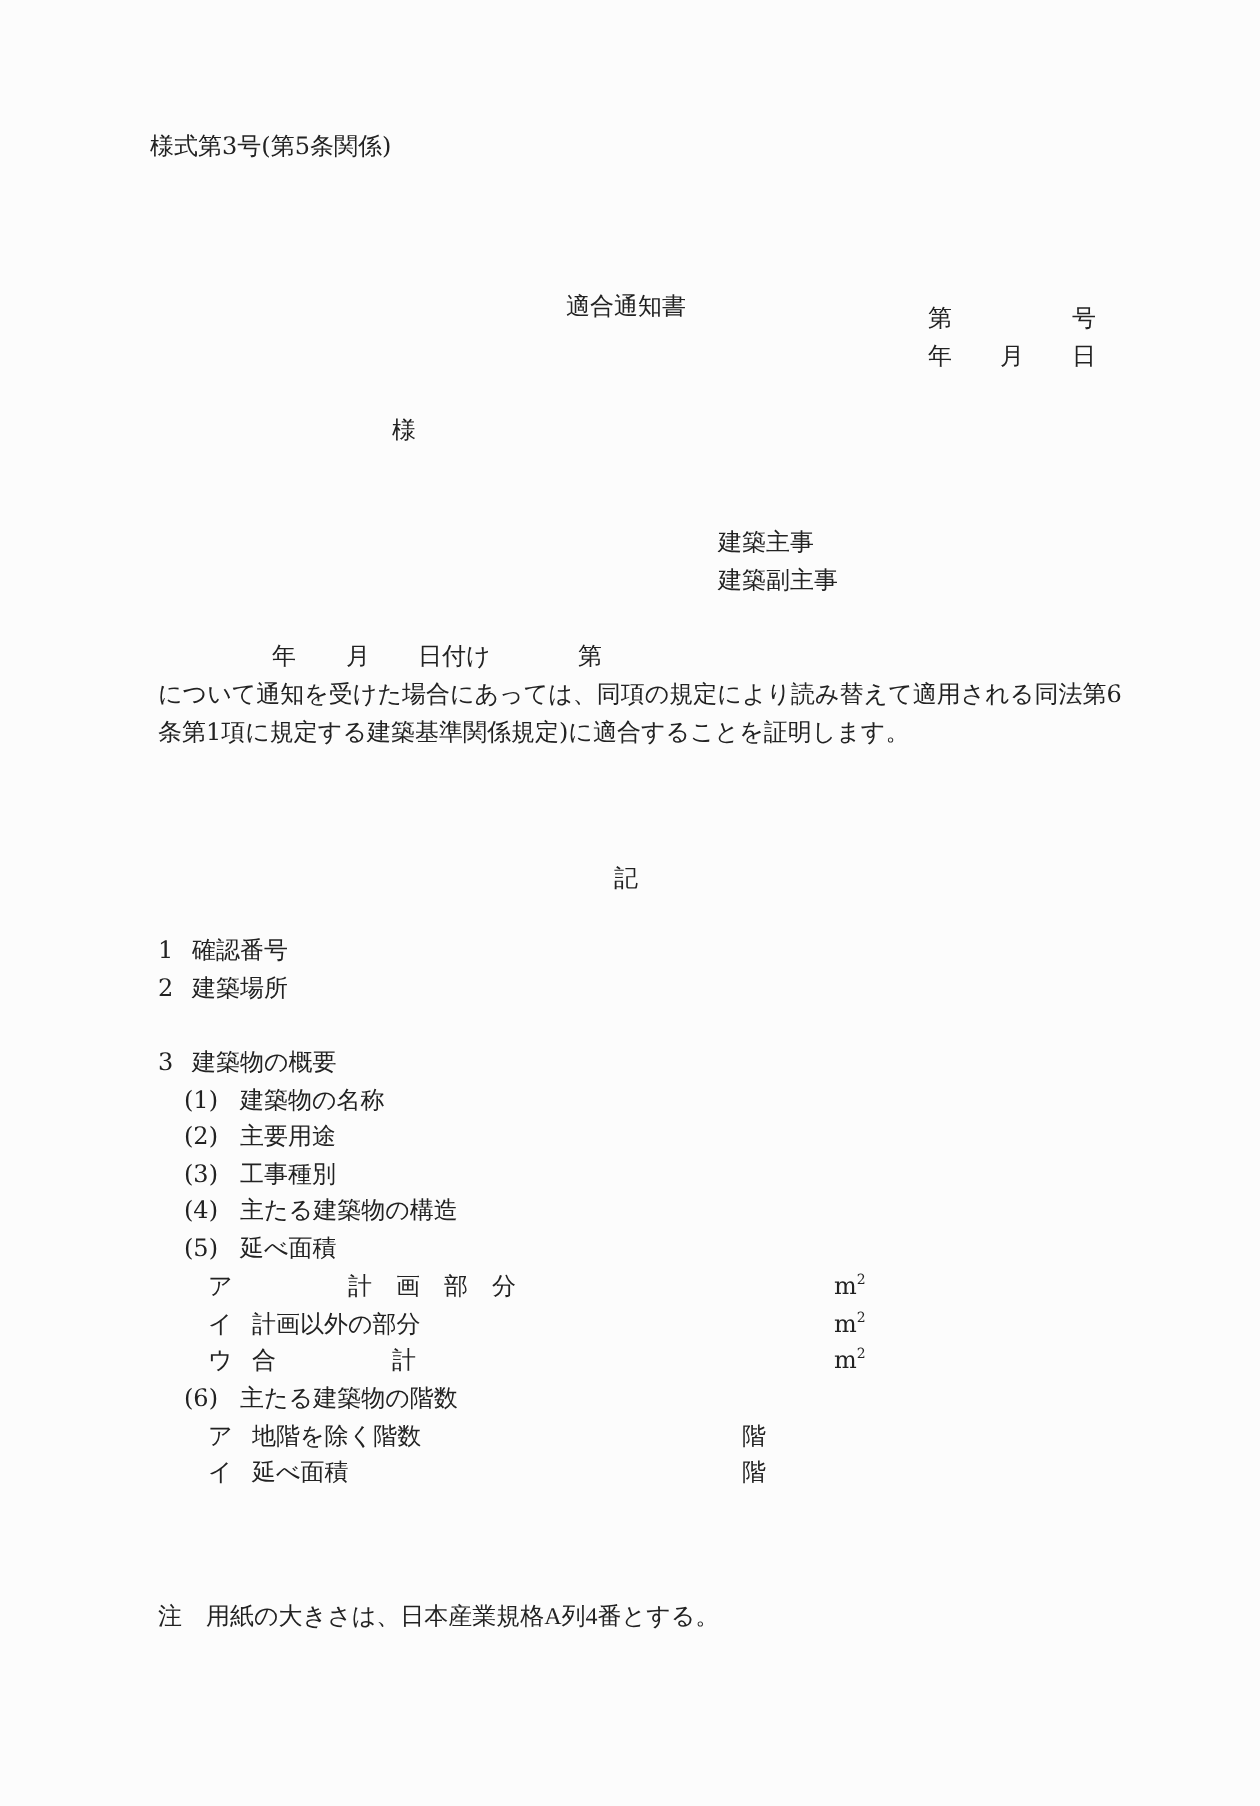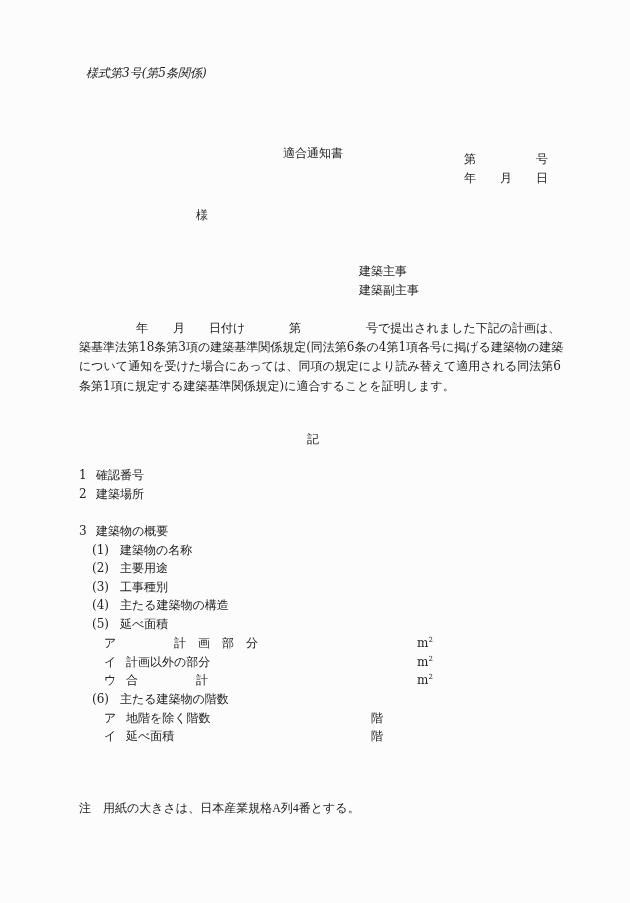--- a/index.html
+++ b/index.html
@@ -8,43 +8,41 @@
     font-family:"DejaVu Serif","Liberation Serif",serif; color:#222; font-size:12px;
   }
   .abs { position:absolute; white-space:nowrap; line-height:14px; }
   .para { position:absolute; left:79px; top:318px; width:475px; line-height:19.6px; font-size:12px; white-space:nowrap; }
   .para div { height:19.6px; }
   .sup { font-size:7px; vertical-align:super; line-height:0; }
 </style>
 </head>
 <body>
 
-<div class="abs" style="left:86px;top:66px;font-style:italic;">様式第3号(第5条関係)</div>
+<div class="abs" style="left:75px;top:66px;">様式第3号(第5条関係)</div>
 <div class="abs" style="left:283px;top:110px;margin-top:36px;">適合通知書</div>
 
 <div class="abs" style="left:464px;top:152px;">第</div>
 <div class="abs" style="left:536px;top:152px;">号</div>
 <div class="abs" style="left:464px;top:171px;">年</div>
 <div class="abs" style="left:500px;top:171px;">月</div>
 <div class="abs" style="left:536px;top:171px;">日</div>
 
 <div class="abs" style="left:196px;top:208px;">様</div>
 
 <div class="abs" style="left:359px;top:264px;">建築主事</div>
 <div class="abs" style="left:359px;top:283px;">建築副主事</div>
 
 <div class="para">
   <div style="position:relative;">
     <span class="abs" style="left:57px;top:3px;">年</span>
     <span class="abs" style="left:94px;top:3px;">月</span>
     <span class="abs" style="left:130px;top:3px;">日付け</span>
     <span class="abs" style="left:210px;top:3px;">第</span>
-    <span class="abs" style="left:287px;top:3px;">号で提出されました下記の計画は、</span>
   </div>
-  <div>築基準法第18条第3項の建築基準関係規定(同法第6条の4第1項各号に掲げる建築物の建築</div>
   <div>について通知を受けた場合にあっては、同項の規定により読み替えて適用される同法第6</div>
   <div>条第1項に規定する建築基準関係規定)に適合することを証明します。</div>
 </div>
 
 <div class="abs" style="left:307px;top:432px;">記</div>
 
 <div class="abs" style="left:79px;top:468px;">1</div>
 <div class="abs" style="left:96px;top:468px;font-family:Liberation Serif, serif;">確認番号</div>
 <div class="abs" style="left:79px;top:487px;">2</div>
 <div class="abs" style="left:96px;top:487px;">建築場所</div>

